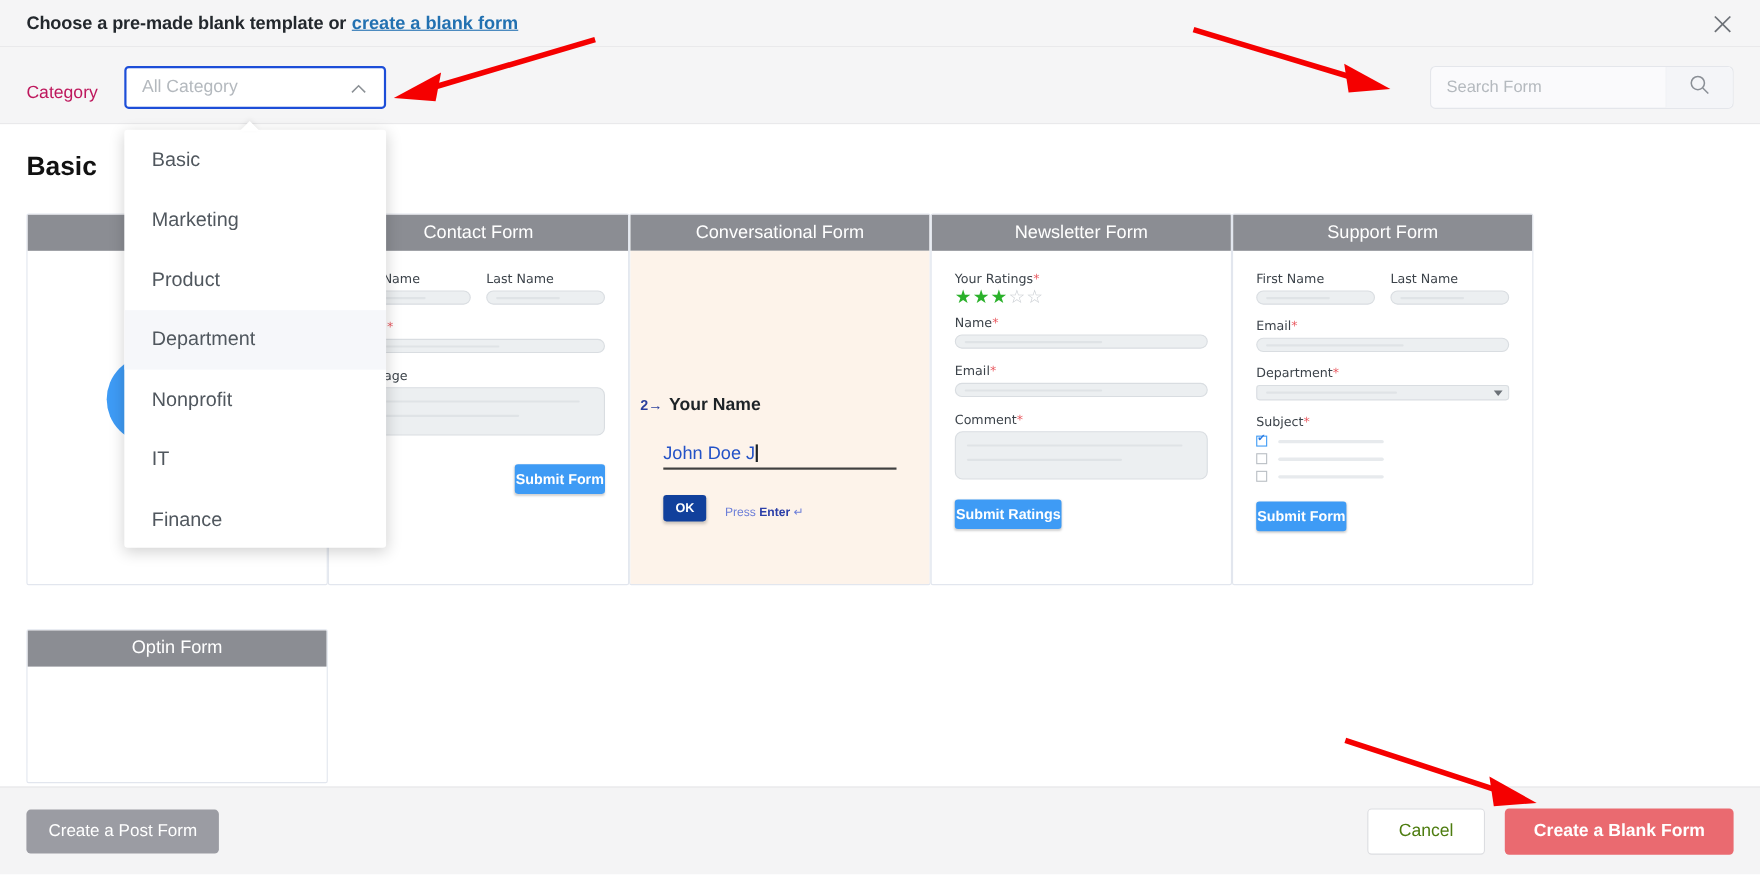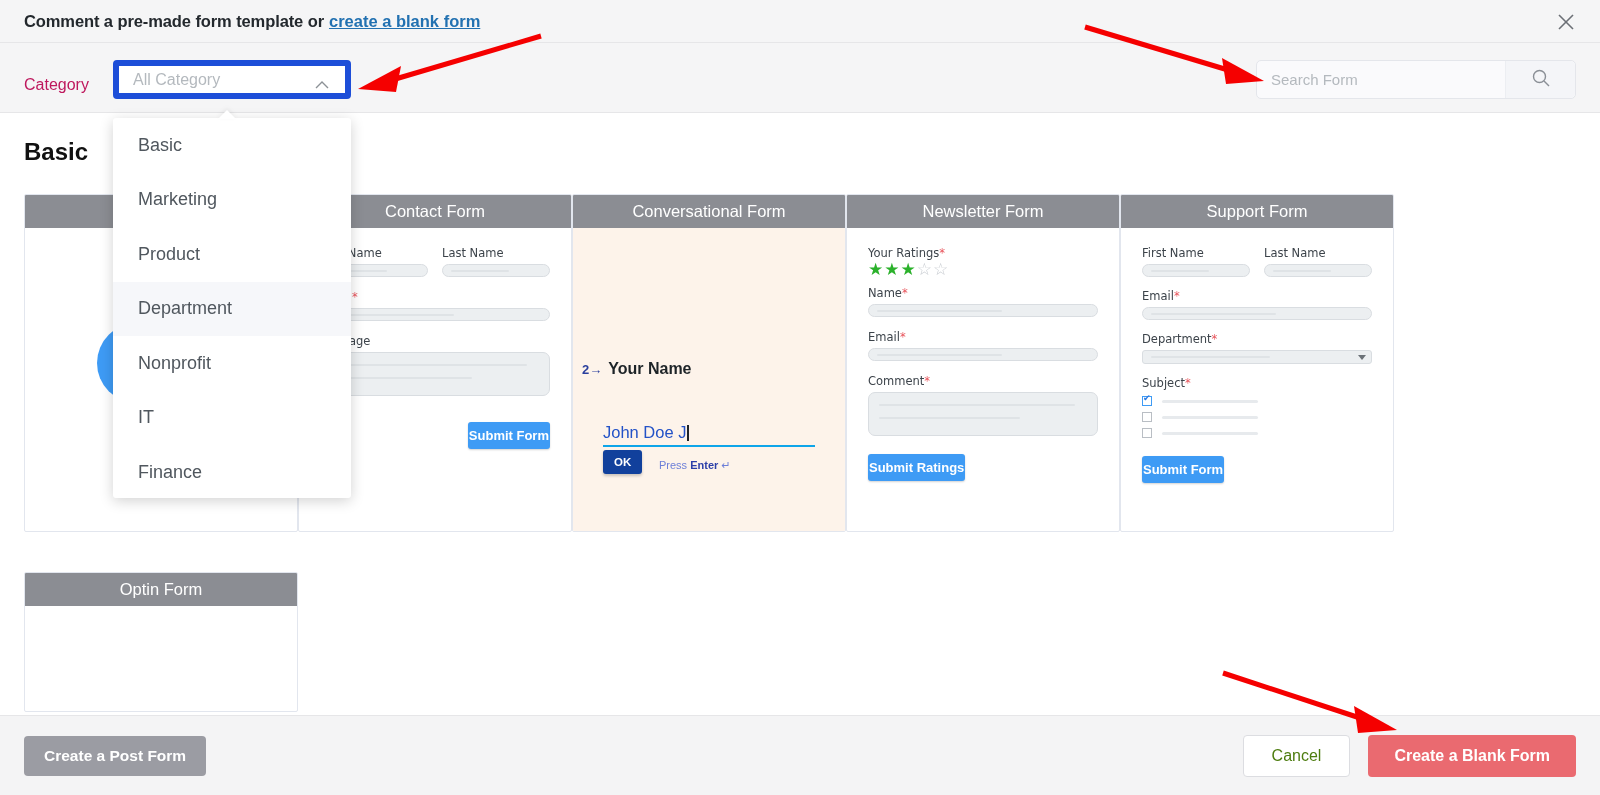--- a/index.html
+++ b/index.html
@@ -32,28 +32,28 @@
   
   .filterbar {
     position: absolute; left: 0; top: 43px; width: 1600px; height: 70px;
     background: #f5f5f6; border-bottom: 1px solid #e6e6e8;
   }
   .cat-label {
     position: absolute; left: 24px; top: 76px; font-size: 16px; color: #be185d;
   }
   .cat-select {
     position: absolute; left: 113px; top: 60px; width: 238px; height: 39px;
-    background: #fff; border: 6px solid #1d4ed8; border-radius: 4px;
+    background: #fff; border: 2px solid #1d4ed8; border-radius: 4px;
     display: flex; align-items: center; cursor: pointer;
   }
   .cat-select-value { margin-left: 14px; font-size: 16px; color: #b4b9be; }
   .cat-caret { position: absolute; right: 14px; top: 12px; }
 
   .searchbox {
-    position: absolute; right: 24px; top: 60px; width: 320px; height: 39px;
+    position: absolute; right: 24px; top: 60px; width: 276px; height: 39px;
     background: #fafafc; border: 1px solid #e4e6eb; border-radius: 5px;
     display: flex; align-items: stretch;
   }
   .search-input {
     flex: 1; border: none; background: transparent; outline: none;
     font-size: 15px; color: #3c434a; padding-left: 14px;
     font-family: "Liberation Sans", sans-serif;
   }
   .search-input::placeholder { color: #b4b9be; }
   .search-btn {
@@ -148,22 +148,22 @@
   .stars { font-size: 17px; letter-spacing: 1px; line-height: 1.1; margin-top: 1px; }
   .star-on { color: #2bb12b; }
   .star-off { color: #c9cdd2; }
 
   
   .cv-q { position: absolute; left: 9px; top: 132px; display: flex; align-items: baseline; }
   .cv-num { font-size: 13px; color: #2a3f9d; font-weight: bold; margin-right: 6px; }
   .cv-qtext { font-size: 16px; font-weight: bold; color: #1d2327; }
   .cv-field {
     position: absolute; left: 30px; top: 175px; width: 212px;
-    border-bottom: 2px solid #0ea5e9; padding-bottom: 3px;
-    font-size: 16.5px; color: #2352c7; margin-top: 20px;
+    border-bottom: 2px solid #404040; padding-bottom: 3px;
+    font-size: 16.5px; color: #2352c7;
   }
   .cv-caret-blink {
     display: inline-block; width: 1.5px; height: 16px; background: #1d2327;
     vertical-align: -3px; margin-left: 1px;
   }
   .cv-ok {
     position: absolute; left: 30px; top: 222px; background: #11409c; color: #fff;
     font-size: 11.5px; font-weight: bold; padding: 6px 11px; border-radius: 3px;
     box-shadow: 0 2px 3px rgba(0,0,0,.2); cursor: pointer;
   }
@@ -185,21 +185,21 @@
   .cards-row2 { position: absolute; left: 24px; top: 459px; display: flex; gap: 14px; text-align: right; }
   .card2 { width: 274px; height: 140px; background: #fff; border: 1px solid #e2e6ee; border-radius: 2px; overflow: hidden; cursor: pointer; }
 
   
   .footer {
     position: absolute; left: 0; bottom: 0; width: 1600px; height: 80px;
     background: #f4f4f5; border-top: 1px solid #e6e6e8;
     display: flex; align-items: center; z-index: 20;
   }
   .btn-post {
-    margin-left: 24px; background: #9b9ca3; color: #fff; font-size: 15.5px; font-weight: bold;
+    margin-left: 24px; background: #9b9ca3; color: #fff; font-size: 15.5px; font-weight: normal;
     padding: 11px 20px; border-radius: 4px; border: none; cursor: pointer;
     font-family: "Liberation Sans", sans-serif;
   }
   .footer-right { margin-left: auto; margin-right: 24px; display: flex; gap: 18px; align-items: center; }
   .btn-cancel {
     background: #fff; color: #4d7c0f; font-size: 16px; padding: 11px 28px;
     border: 1px solid #dcdde1; border-radius: 4px; cursor: pointer;
     font-family: "Liberation Sans", sans-serif;
   }
   .btn-blank {
@@ -209,21 +209,21 @@
   }
 
   .overlay-arrows { position: absolute; left: 0; top: 0; width: 1600px; height: 795px; pointer-events: none; z-index: 90; }
 </style>
 </head>
 <body>
 
 <div id="root">
 
   <div class="topbar">
-    <span class="topbar-title">Comment a pre-made form template or</span>
+    <span class="topbar-title">Choose a pre-made blank template or</span>
     <span class="topbar-link">create a blank form</span>
     <div class="close-btn">
       <svg width="20" height="20" viewBox="0 0 20 20">
         <line x1="3" y1="3" x2="17" y2="17" stroke="#6c7076" stroke-width="1.6"></line>
         <line x1="17" y1="3" x2="3" y2="17" stroke="#6c7076" stroke-width="1.6"></line>
       </svg>
     </div>
   </div>
 
   <div class="filterbar"></div>

